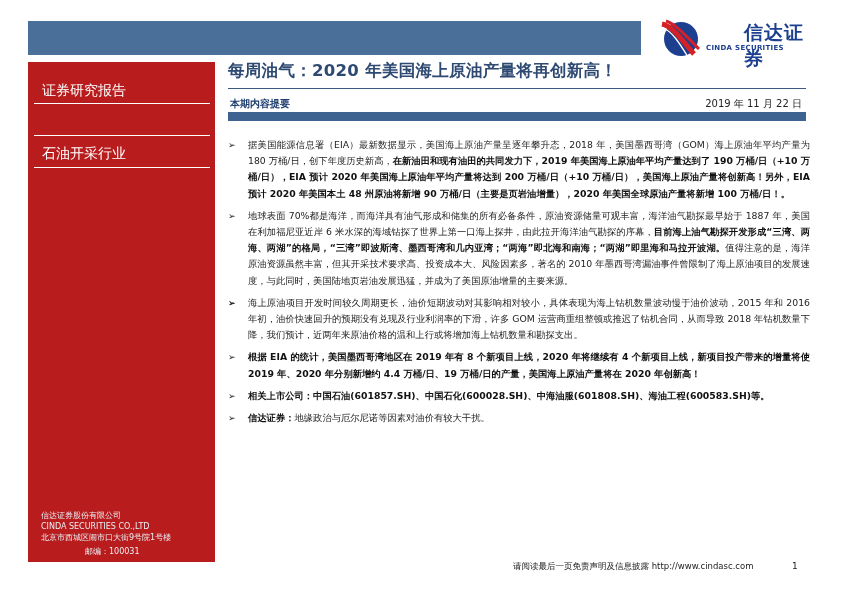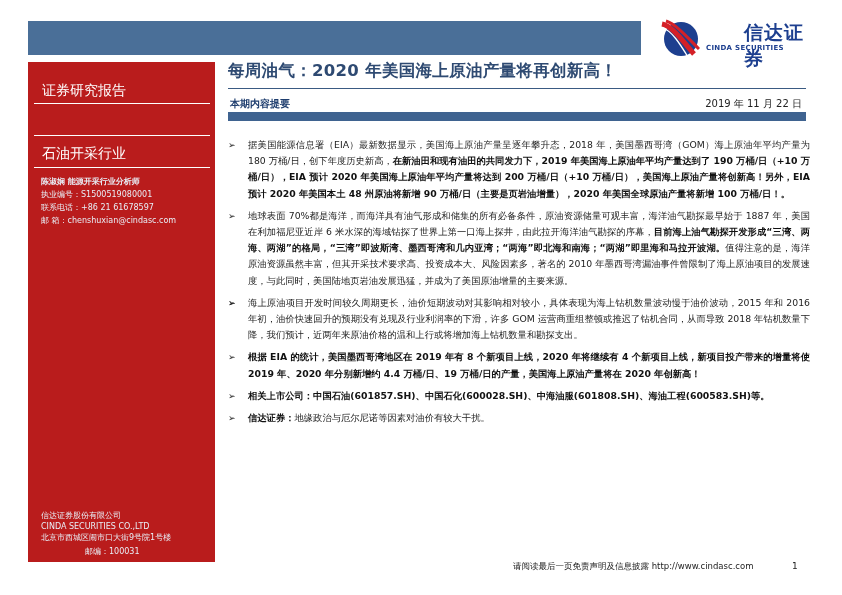--- a/index.html
+++ b/index.html
@@ -47,26 +47,20 @@
   <div class="en">CINDA SECURITIES</div>
 </div>
 
 <div class="sidebar">
   <div class="side-item" style="top:20px;">证券研究报告</div>
   <div class="side-line" style="top:41px;"></div>
   <div class="side-line" style="top:73px;"></div>
   <div class="side-item" style="top:83px;">石油开采行业</div>
   <div class="side-line" style="top:105px;"></div>
 
-  <div class="analyst" style="top:113px;">
-    <div class="name">陈淑娴   能源开采行业分析师</div>
-    <div>执业编号：S1500519080001</div>
-    <div>联系电话：+86 21 61678597</div>
-    <div>邮    箱：chenshuxian@cindasc.com</div>
-  </div>
 
   <div class="analyst" style="top:448px; line-height:11px;">
     <div>信达证券股份有限公司</div>
     <div>CINDA SECURITIES CO.,LTD</div>
     <div>北京市西城区闹市口大街9号院1号楼</div>
     <div style="margin-top:3px;padding-left:44px;">邮编：100031</div>
   </div>
 </div>
 
 <div class="title">每周油气：2020 年美国海上原油产量将再创新高！</div>

